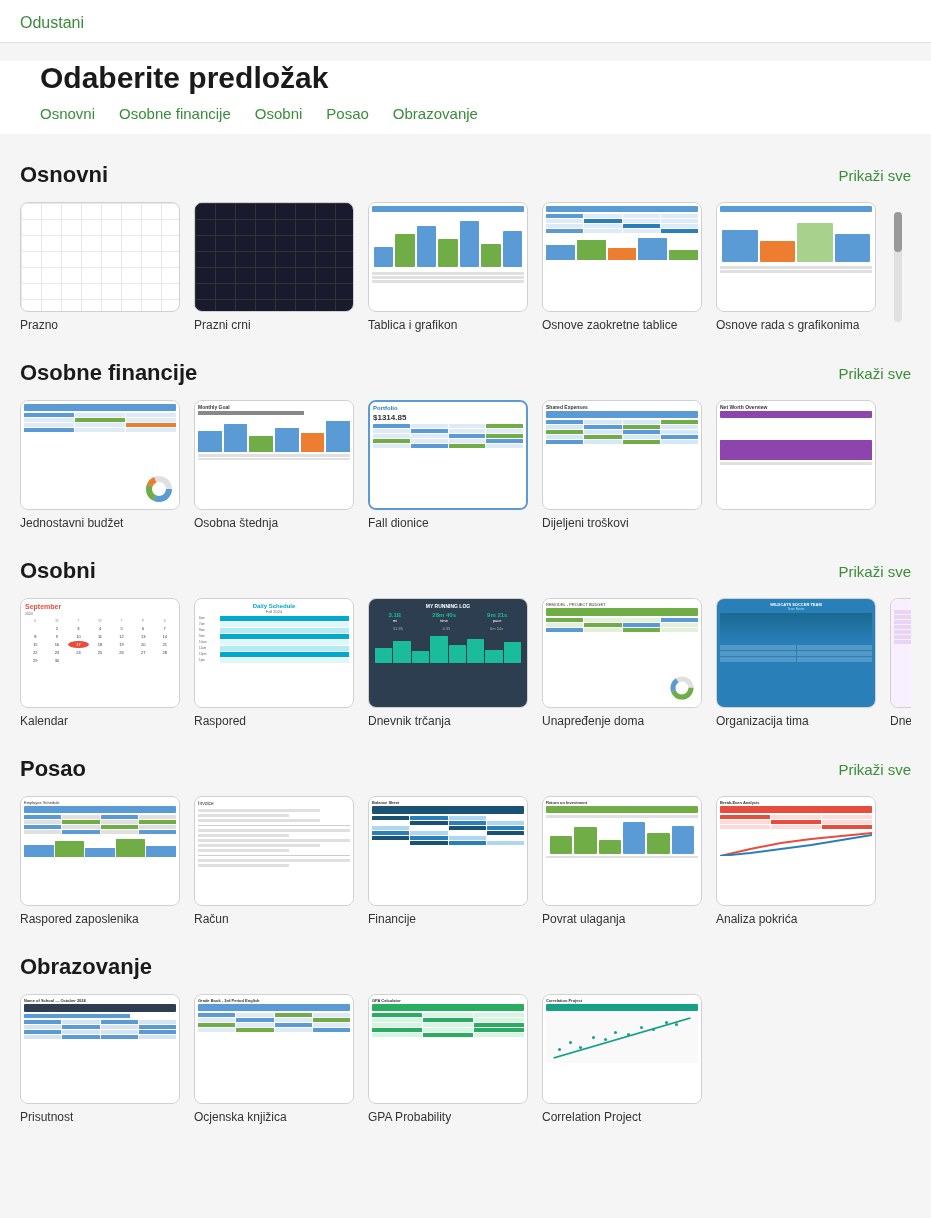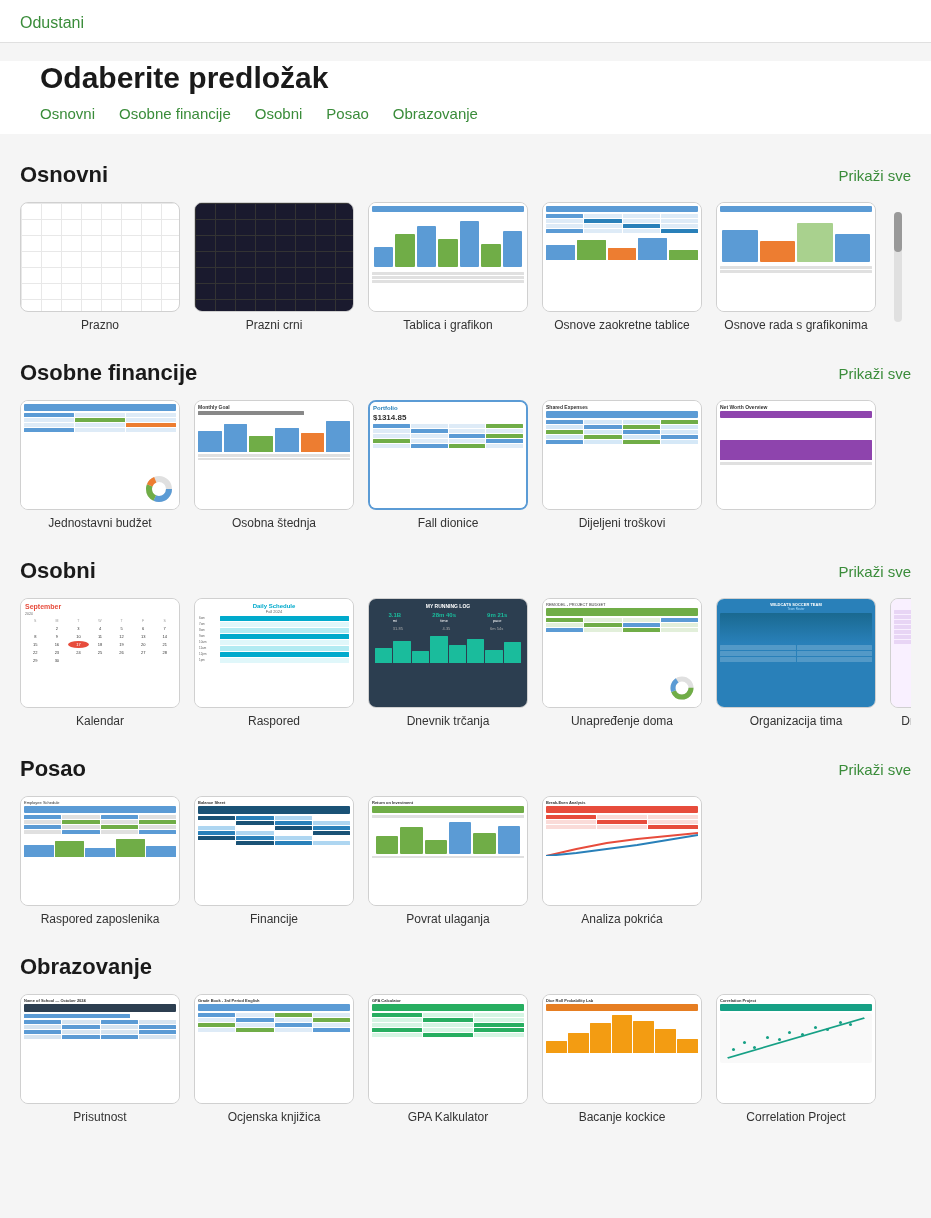--- a/index.html
+++ b/index.html
@@ -68,21 +68,21 @@
       border: none;
     }
     .templates-row {
       display: flex;
       gap: 14px;
       overflow: hidden;
     }
     .template-item {
       display: flex;
       flex-direction: column;
-      align-items: center;
+      align-items: flex-start;
       cursor: pointer;
       flex-shrink: 0;
     }
     .template-thumb {
       width: 160px;
       height: 110px;
       border-radius: 8px;
       border: 1px solid #d0d0d0;
       overflow: hidden;
       background: white;
@@ -1056,20 +1056,40 @@
               <div class="emp-bar" style="height:80%;background:#70ad47;"></div>
               <div class="emp-bar" style="height:45%;background:#5b9bd5;"></div>
               <div class="emp-bar" style="height:90%;background:#70ad47;"></div>
               <div class="emp-bar" style="height:55%;background:#5b9bd5;"></div>
             </div>
           </div>
         </div>
         <span class="template-label">Raspored zaposlenika</span>
       </div>
 
+      <div class="template-item">
+        <div class="template-thumb">
+          <div class="inv-thumb">
+            <div class="inv-title">Invoice</div>
+            <div class="inv-line medium"></div>
+            <div class="inv-line short"></div>
+            <div class="inv-line medium"></div>
+            <div style="height:1px;background:#ccc;margin:3px 0;"></div>
+            <div class="inv-line"></div>
+            <div class="inv-line short"></div>
+            <div class="inv-line"></div>
+            <div class="inv-line medium"></div>
+            <div class="inv-line short"></div>
+            <div style="height:1px;background:#ccc;margin:3px 0;"></div>
+            <div class="inv-line"></div>
+            <div class="inv-line short"></div>
+          </div>
+        </div>
+        <span class="template-label">Račun</span>
+      </div>
 
       <div class="template-item">
         <div class="template-thumb">
           <div class="fin-thumb">
             <div style="font-size:4px;color:#333;font-weight:bold;margin-bottom:1px;">Balance Sheet</div>
             <div class="fin-header"></div>
             <div class="fin-row">
                 <div class="fin-cell dark"></div>
                 <div class="fin-cell med"></div>
                 <div class="fin-cell light"></div>
@@ -1263,41 +1283,23 @@
                 <div class="gpa-cell"></div>
                 <div class="gpa-cell green"></div>
               </div>
             <div class="gpa-row">
                 <div class="gpa-cell"></div>
                 <div class="gpa-cell green"></div>
                 <div class="gpa-cell"></div>
               </div>
           </div>
         </div>
-        <span class="template-label">GPA Kalkulator</span>
-      </div>
-
-      <div class="template-item">
-        <div class="template-thumb">
-          <div class="dice-thumb">
-            <div style="font-size:4px;font-weight:bold;color:#333;margin-bottom:1px;">Dice Roll Probability Lab</div>
-            <div class="dice-header"></div>
-            <div class="dice-chart">
-              <div class="dice-bar" style="height:30%;"></div>
-              <div class="dice-bar" style="height:50%;"></div>
-              <div class="dice-bar" style="height:75%;"></div>
-              <div class="dice-bar" style="height:95%;"></div>
-              <div class="dice-bar" style="height:80%;"></div>
-              <div class="dice-bar" style="height:60%;"></div>
-              <div class="dice-bar" style="height:35%;"></div>
-            </div>
-          </div>
-        </div>
-        <span class="template-label">Bacanje kockice</span>
-      </div>
+        <span class="template-label">GPA Probability</span>
+      </div>
+
 
       <div class="template-item">
         <div class="template-thumb">
           <div class="corr-thumb">
             <div style="font-size:4px;font-weight:bold;color:#333;margin-bottom:1px;">Correlation Project</div>
             <div class="corr-header"></div>
             <div class="corr-scatter">
               <div class="corr-dot" style="left:8%;top:70%;"></div>
               <div class="corr-dot" style="left:15%;top:55%;"></div>
               <div class="corr-dot" style="left:22%;top:65%;"></div>

